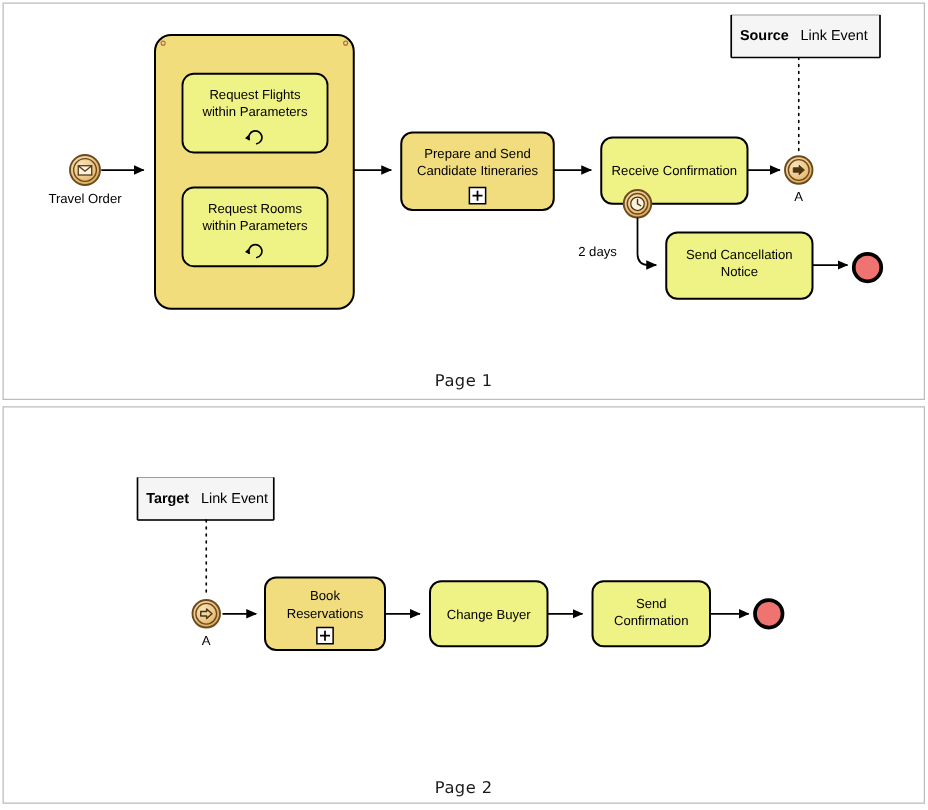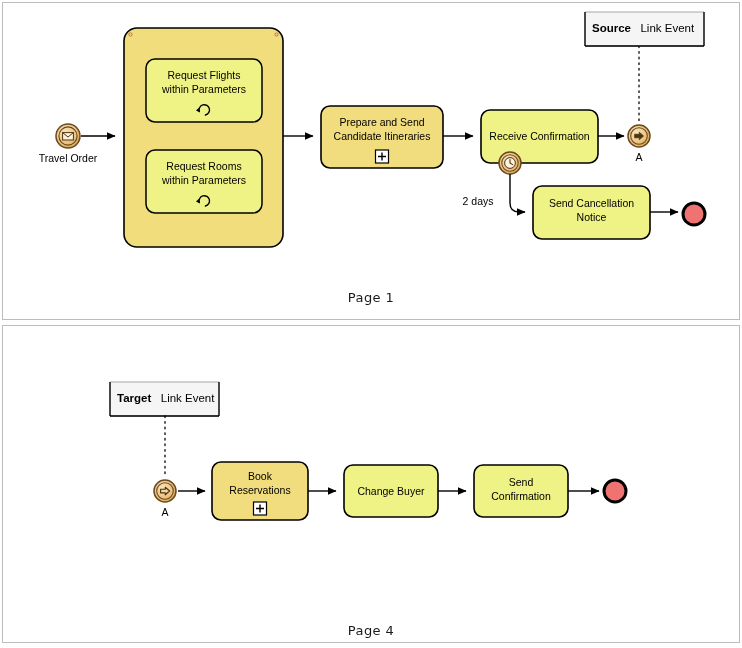--- a/index.html
+++ b/index.html
@@ -27,21 +27,21 @@
 
   .page-caption {
     position: absolute;
     width: 100%;
     text-align: center;
     font-family: "DejaVu Sans", sans-serif;
     font-size: 13px;
     color: #1a1a1a;
     letter-spacing: 0.4px;
   }
-  #caption-page-1 { top: 290px; }
+  #caption-page-1 { top: 298px; }
   #caption-page-2 { top: 623px; }
 
   .canvas {
     position: absolute;
     left: 0;
     top: 0;
   }
   svg text {
     font-family: "Liberation Sans", sans-serif;
     fill: #000000;
@@ -230,13 +230,13 @@
     <text class="task-label" x="521" y="161" text-anchor="middle">Send</text>
     <text class="task-label" x="521" y="175" text-anchor="middle">Confirmation</text>
   </g>
   <path d="M568,166 L599,166" stroke="#000" stroke-width="1.4" fill="none" marker-end="url(#arrowSolid2)"></path>
 
   <g>
     <circle cx="615" cy="166" r="11" fill="#ef7471" stroke="#000" stroke-width="3"></circle>
   </g>
 </svg>
 
-<div class="page-caption" id="caption-page-2">Page 4</div>
+<div class="page-caption" id="caption-page-2">Page 2</div>
 
 </body></html>

